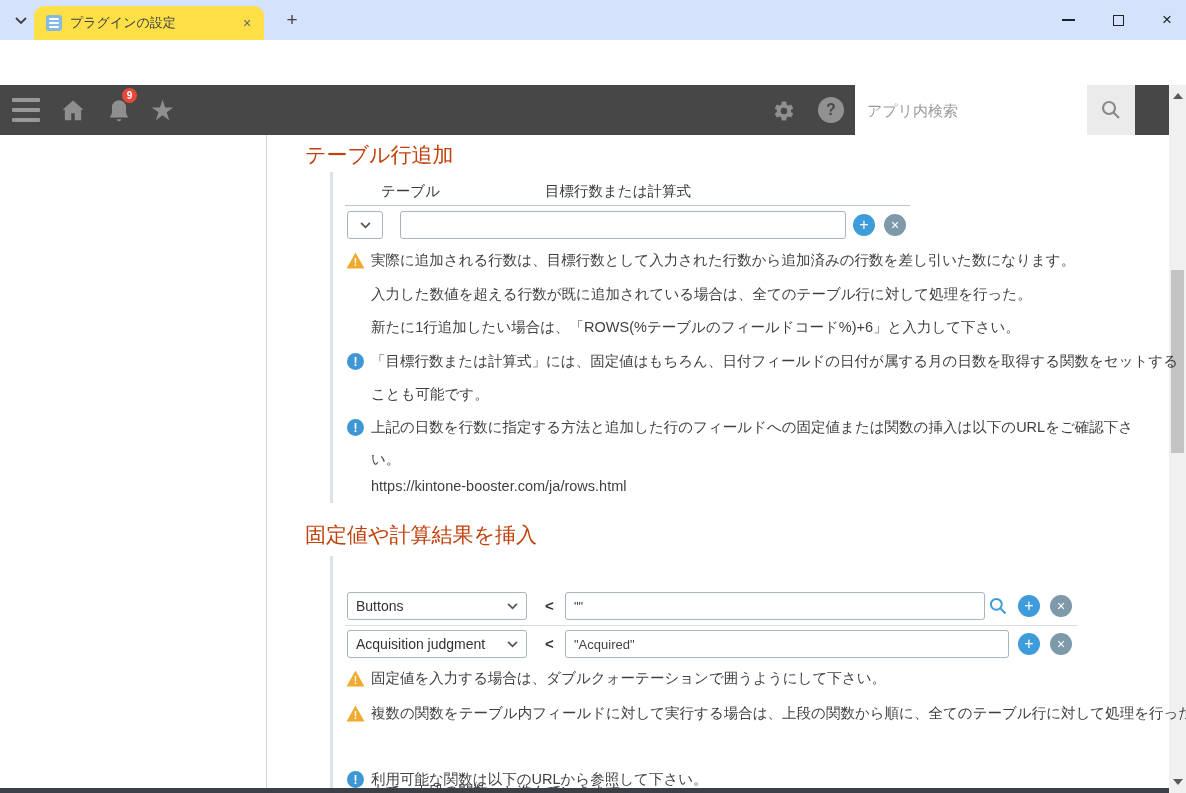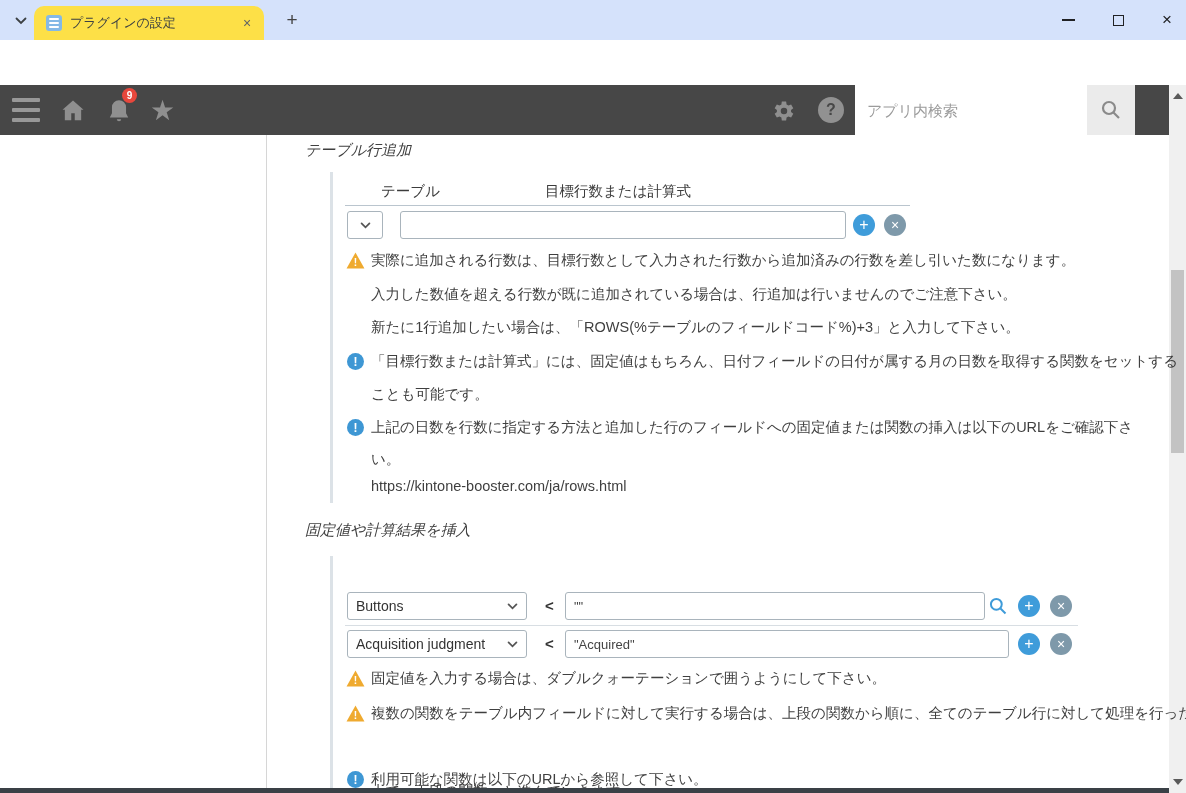--- a/index.html
+++ b/index.html
@@ -47,21 +47,21 @@
   
   .sb-track { left:1169px; top:85px; width:17px; height:708px; background:#f0f0f0; }
   .sb-up { left:1173px; top:93px; width:0; height:0; border-left:5px solid transparent; border-right:5px solid transparent; border-bottom:6px solid #5a5a5a; cursor:pointer; }
   .sb-down { left:1173px; top:779px; width:0; height:0; border-left:5px solid transparent; border-right:5px solid transparent; border-top:6px solid #5a5a5a; cursor:pointer; }
   .sb-thumb { left:1171px; top:270px; width:13px; height:183px; background:#c3c3c3; cursor:pointer; }
 
   
   .content-bg { left:0; top:135px; width:1169px; height:653px; background:#fff; }
   .side-divider { left:266px; top:135px; width:1px; height:653px; background:#d6d6d6; }
   .groupbar { left:330px; width:3px; background:#dce2e7; }
-  .sec-title { font-size:15px; color:#404040; white-space:nowrap;font-style:italic; }
+  .sec-title { font-size:21px; color:#c2410c; white-space:nowrap; }
   .colhead { border-bottom:1px solid #bac5ce; height:26px; }
   .collabel { position:absolute; top:2px; font-size:14.5px; color:#3c3c3c; white-space:nowrap; }
   .ctl { border:1px solid #a9b4bc; border-radius:3px; background:#fff; }
   .select { display:flex; align-items:center; padding:4px 8px; font-size:14px; color:#333; cursor:pointer; }
   .select .sel-txt { flex:1; white-space:nowrap; overflow:hidden; }
   .txtinput { padding:0 8px; font-size:13px; color:#444; outline:none; }
   .cbtn { width:22px; height:22px; border-radius:50%; color:#fff; font-size:16px; display:flex; align-items:center; justify-content:center; cursor:pointer; line-height:1; }
   .cbtn-plus { background:#3f9cda; }
   .cbtn-x { background:#7e99aa; font-size:14px; }
   .op { font-size:15px; font-weight:bold; color:#333; }
@@ -220,22 +220,22 @@
   <span class="abs cbtn cbtn-plus" style="left:853px;top:214px;">+</span>
   <span class="abs cbtn cbtn-x" style="left:884px;top:214px;">×</span>
 
   <span class="abs" style="left:346px;top:252px;">
     <svg class="warn-tri" viewBox="0 0 24 21">
         <path d="M12 0.5 23.3 20.5 H0.7 Z" fill="#efaa2f"></path>
         <text x="12" y="17" text-anchor="middle" font-size="13" font-weight="bold" fill="#fff">!</text>
       </svg>
   </span>
   <div class="abs note-line" style="left:371px;top:251px;">実際に追加される行数は、目標行数として入力された行数から追加済みの行数を差し引いた数になります。</div>
-  <div class="abs note-line" style="left:371px;top:285px;">入力した数値を超える行数が既に追加されている場合は、行追加は行いませんのでご注意下さい。</div>
-  <div class="abs note-line" style="left:371px;top:318px;">新たに1行追加したい場合は、「ROWS(%テーブルのフィールドコード%)+3」と入力して下さい。</div>
+  <div class="abs note-line" style="left:371px;top:285px;">入力した数値を超える行数が既に追加されている場合は、全てのテーブル行に対して処理を行った。</div>
+  <div class="abs note-line" style="left:371px;top:318px;">新たに1行追加したい場合は、「ROWS(%テーブルのフィールドコード%)+6」と入力して下さい。</div>
 
   <span class="abs info-dot" style="left:347px;top:353px;">!</span>
   <div class="abs note-line" style="left:371px;top:352px;">「目標行数または計算式」には、固定値はもちろん、日付フィールドの日付が属する月の日数を取得する関数をセットする</div>
   <div class="abs note-line" style="left:371px;top:385px;">ことも可能です。</div>
 
   <span class="abs info-dot" style="left:347px;top:419px;">!</span>
   <div class="abs note-line" style="left:371px;top:418px;">上記の日数を行数に指定する方法と追加した行のフィールドへの固定値または関数の挿入は以下のURLをご確認下さ</div>
   <div class="abs note-line" style="left:371px;top:450px;">い。</div>
   <div class="abs note-line" style="left:371px;top:478px;">https://kintone-booster.com/ja/rows.html</div>
 

